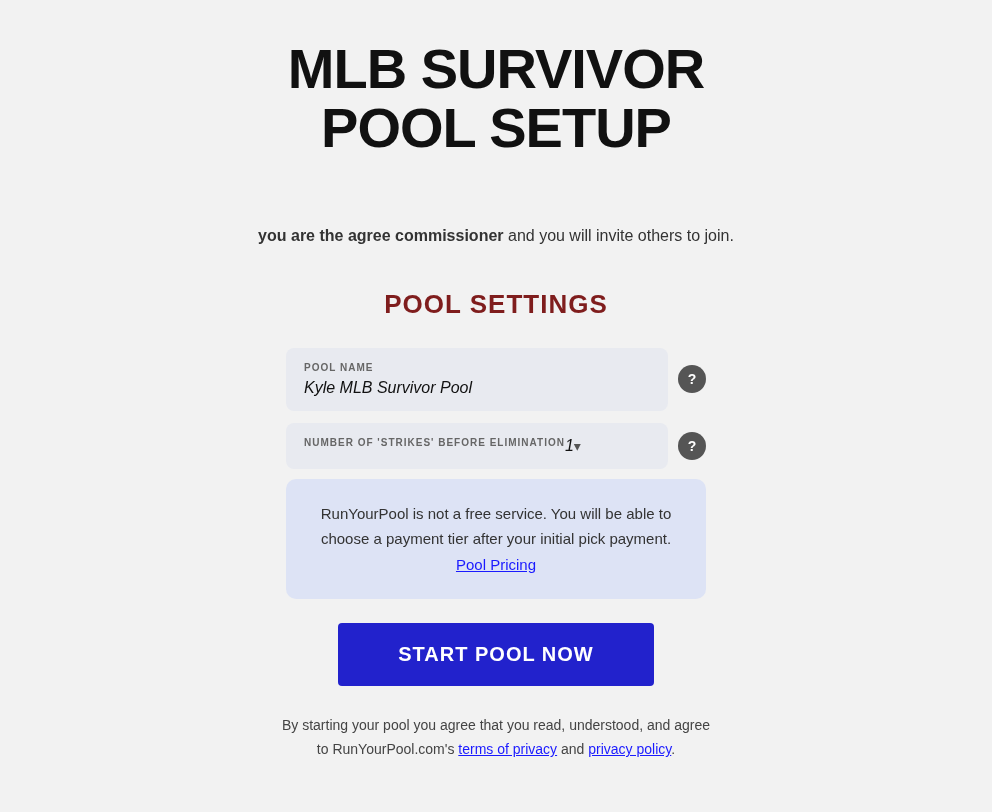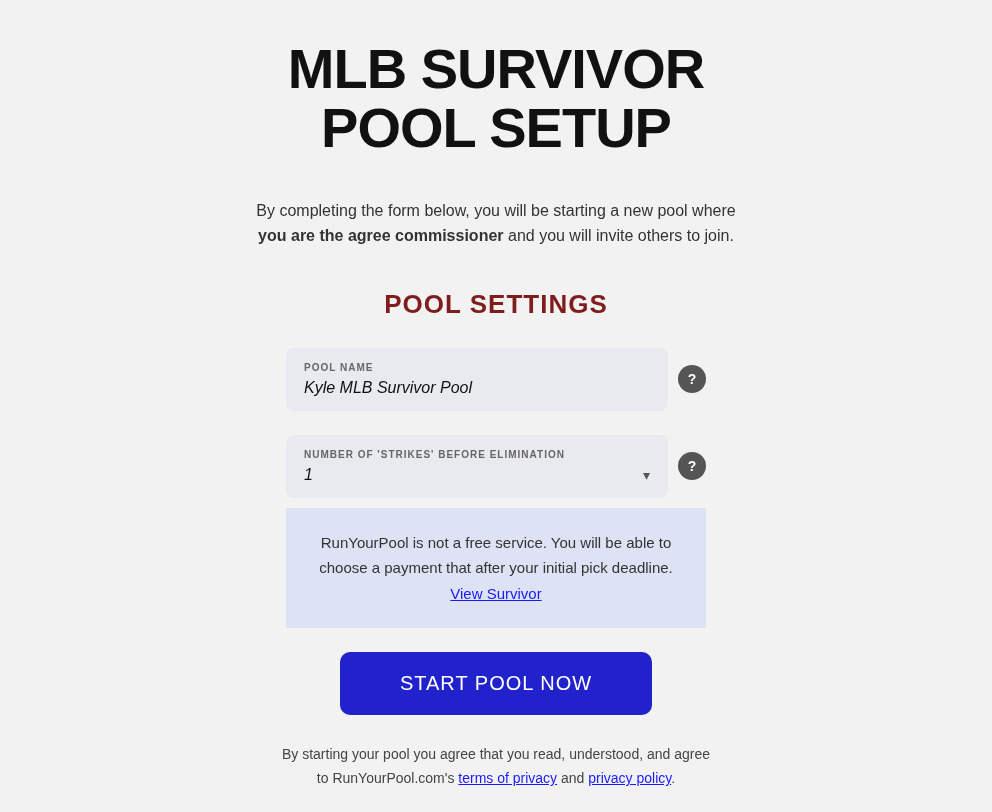--- a/index.html
+++ b/index.html
@@ -60,21 +60,21 @@
       color: #7f1d1d;
       margin-bottom: 28px;
       font-family: 'Arial Narrow', Arial, sans-serif;
     }
 
     .settings-card {
       width: 100%;
       max-width: 420px;
       display: flex;
       flex-direction: column;
-      gap: 24px;
+      gap: 12px;
     }
 
     .field-wrapper {
       display: flex;
       align-items: center;
       gap: 10px;
     }
 
     .field-box {
       flex: 1;
@@ -100,21 +100,21 @@
       font-style: italic;
     }
 
     .field-select-wrapper {
       flex: 1;
       background: #e8eaf0;
       border-radius: 8px;
       padding: 14px 18px;
       position: relative;
       display: flex;
-      flex-direction: column;
+      flex-direction: row;
     }
 
     .select-row {
       display: flex;
       justify-content: space-between;
       align-items: center;
     }
 
     .chevron-icon {
       color: #555;
@@ -133,21 +133,21 @@
       font-size: 14px;
       font-weight: bold;
       cursor: pointer;
       flex-shrink: 0;
     }
 
     .pricing-notice {
       width: 100%;
       max-width: 420px;
       background: #dde3f5;
-      border-radius: 0;
+      border-radius: 10px;
       padding: 22px 28px;
       text-align: center;
       margin-top: 10px;
       margin-bottom: 16px;
     }
 
     .pricing-notice-text {
       font-size: 15px;
       color: #333;
       line-height: 1.7;
@@ -157,24 +157,24 @@
       color: #1a1aff;
       text-decoration: underline;
       cursor: pointer;
       font-size: 15px;
     }
 
     .start-button {
       background-color: #2222cc;
       color: white;
       border: none;
-      border-radius: 10px;
+      border-radius: 4px;
       padding: 20px 60px;
       font-size: 20px;
-      font-weight: 400;
+      font-weight: 700;
       text-transform: uppercase;
       letter-spacing: 1px;
       cursor: pointer;
       margin-top: 8px;
       margin-bottom: 28px;
     }
 
     .footer-text {
       text-align: center;
       font-size: 14px;
@@ -192,21 +192,21 @@
 <body>
 
 <div class="page-container">
 
   <h1 class="main-title">
     <span>MLB SURVIVOR</span><br>
     <span>POOL SETUP</span>
   </h1>
 
   <p class="intro-text">
-    <span>By completing the form below, you will be starting a new pool where</span><br>
+    <br>
     <strong>you are the agree commissioner</strong>
     <span>and you will invite others to join.</span>
   </p>
 
   <h2 class="section-title">POOL SETTINGS</h2>
 
   <div class="settings-card">
 
     <div class="field-wrapper">
       <div class="field-box">
@@ -225,22 +225,22 @@
         </div>
       </div>
       <div class="help-icon">?</div>
     </div>
 
   </div>
 
   <div class="pricing-notice">
     <p class="pricing-notice-text">
       <span>RunYourPool is not a free service. You will be able to</span><br>
-      <span>choose a payment that after your initial pick deadline.</span><br>
-      <a class="pricing-link" href="#">View Survivor</a>
+      <span>choose a payment tier after your initial pick payment.</span><br>
+      <a class="pricing-link" href="#">Pool Pricing</a>
     </p>
   </div>
 
   <button class="start-button">START POOL NOW</button>
 
   <p class="footer-text">
     <span>By starting your pool you agree that you read, understood, and agree</span><br>
     <span>to RunYourPool.com's</span>
     <a class="footer-link" href="#">terms of privacy</a>
     <span>and</span>

